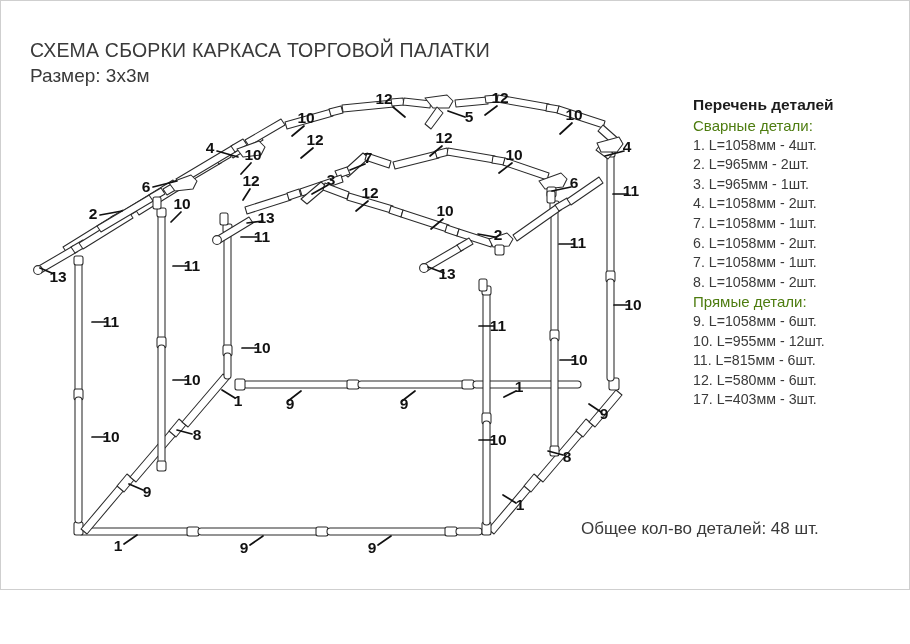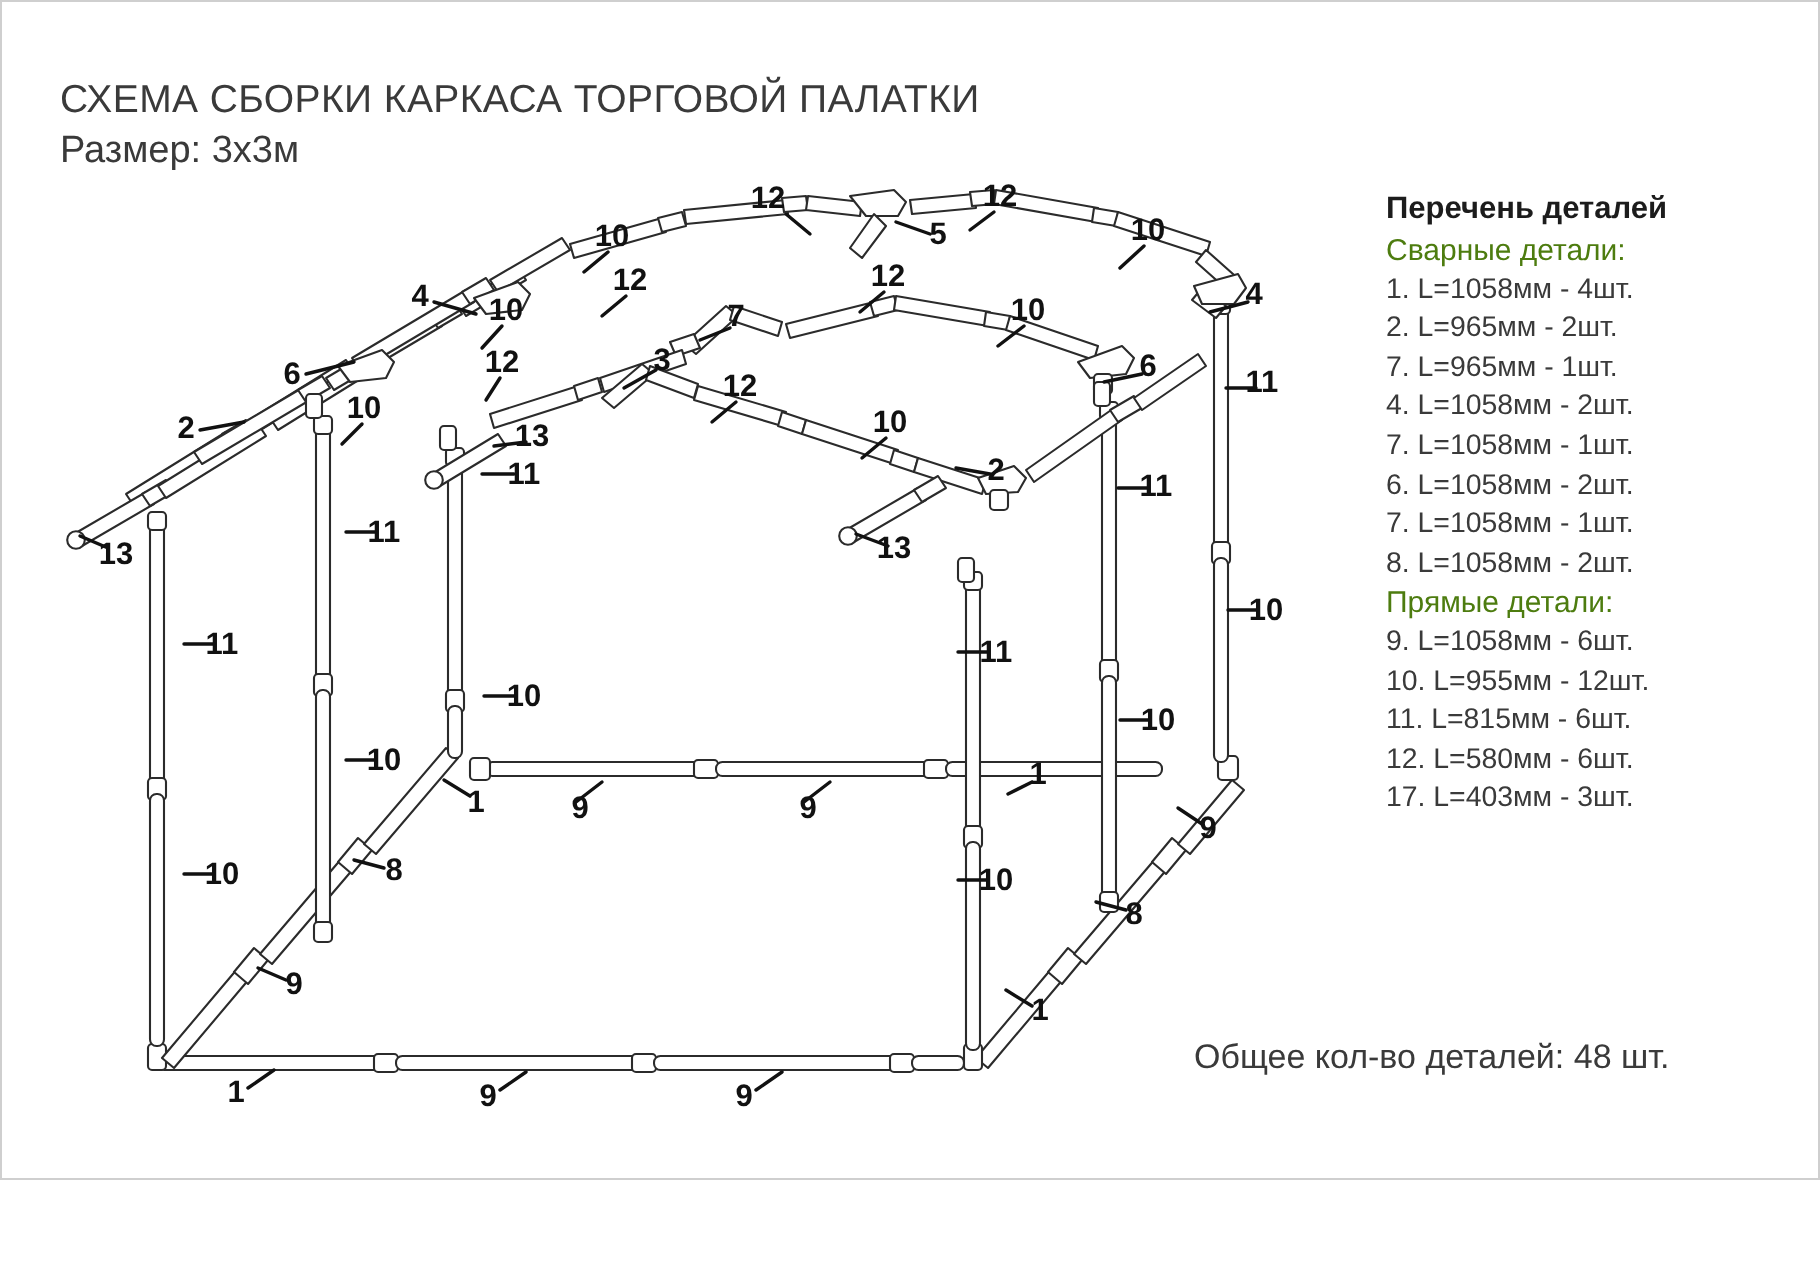--- a/index.html
+++ b/index.html
@@ -63,21 +63,21 @@
   }
   .parts-row {
     font-size: 14.2px;
     color: #3a3a3a;
     line-height: 19.6px;
     font-weight: 400;
     white-space: nowrap;
   }
   #total-line {
     position: absolute;
-    left: 596px;
+    left: 580px;
     top: 518px;
     font-size: 17px;
     color: #3a3a3a;
     white-space: nowrap;
   }
   
   #drawing {
     position: absolute;
     left: 0;
     top: 0;
@@ -435,21 +435,21 @@
       </g>
 
   </svg>
 
   <div id="parts-panel">
     <div id="parts-title">Перечень деталей</div>
     <div class="parts-group-heading">Сварные детали:</div>
     <div id="welded-list">
         <div class="parts-row">1. L=1058мм  -  4шт.</div>
         <div class="parts-row">2. L=965мм  -  2шт.</div>
-        <div class="parts-row">7. L=965мм  -  1шт.</div>
+        <div class="parts-row">3. L=965мм  -  1шт.</div>
         <div class="parts-row">4. L=1058мм  -  2шт.</div>
         <div class="parts-row">7. L=1058мм  -  1шт.</div>
         <div class="parts-row">6. L=1058мм  -  2шт.</div>
         <div class="parts-row">7. L=1058мм  -  1шт.</div>
         <div class="parts-row">8. L=1058мм  -  2шт.</div>
       </div>
     <div class="parts-group-heading">Прямые детали:</div>
     <div id="straight-list">
         <div class="parts-row">9. L=1058мм  -  6шт.</div>
         <div class="parts-row">10. L=955мм  -  12шт.</div>

